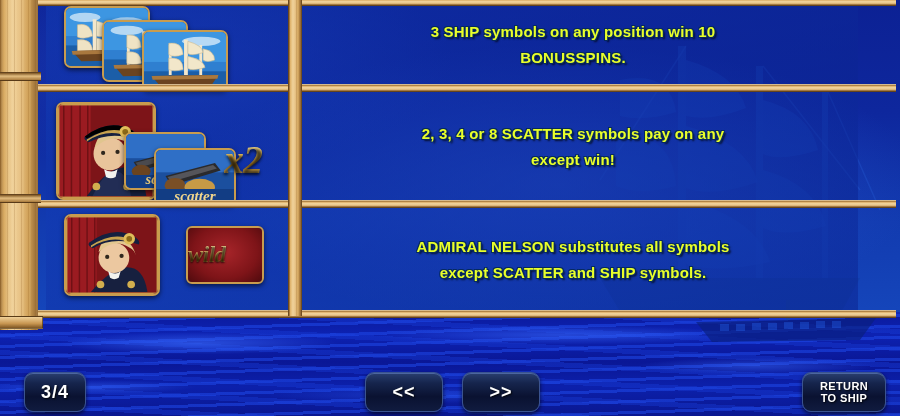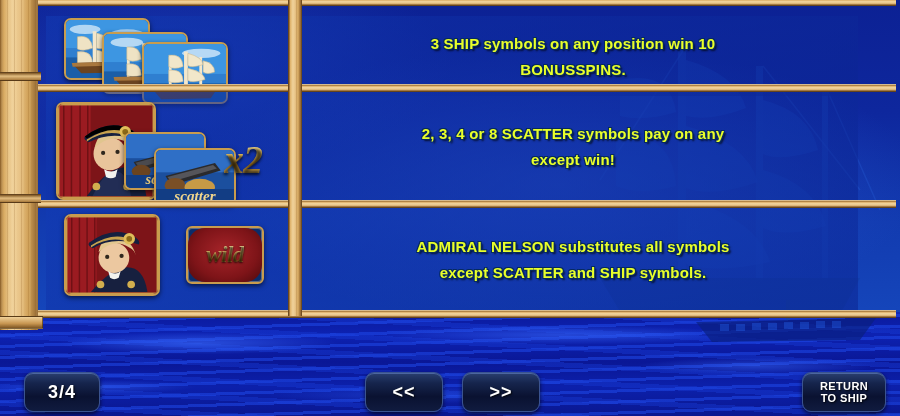--- a/index.html
+++ b/index.html
@@ -141,21 +141,21 @@
     margin-top:20px;
   }
 
   
   .nelson3 { left:18px; top:6px;  width:96px; height:82px; }
   .wild3   { left:140px; top:18px; width:78px; height:58px; border-radius:6px; }
   .wild-inner{
     width:100%; height:100%;
     background:
       radial-gradient(ellipse at 50% 45%, #a8252a 0%, #7e1418 62%, #4e0a0d 100%);
-    display:flex; align-items:center; justify-content:center;border-radius:17px;
+    display:flex; align-items:center; justify-content:flex-start;
   }
   .wild-text{
     font-family:"Liberation Serif", serif; font-style:italic; font-weight:bold;
     font-size:23px; letter-spacing:-.5px;
     background:linear-gradient(180deg,#ffeeb4 0%,#e0b45c 45%,#8e6215 70%,#f3dea6 100%);
     -webkit-background-clip:text; background-clip:text; color:transparent;
     text-shadow:0 1px 2px rgba(0,0,0,.7);
   }
 
   
@@ -163,21 +163,21 @@
   .btn {
     position:absolute; border-radius:9px; cursor:pointer;
     background:linear-gradient(180deg,#2a3f70 0%, #16254d 26%, #0a1231 62%, #101b3f 100%);
     border:1px solid #3a5390;
     box-shadow:0 2px 4px rgba(0,0,0,.65), inset 0 1px 0 rgba(120,150,220,.45);
     display:flex; align-items:center; justify-content:center;
     color:#ffffff; font-weight:bold;
     text-shadow:1px 1px 2px rgba(0,0,0,.9);
     user-select:none;
   }
-  .btn-page   { left:24px;  top:4px;  width:76px; height:40px; font-size:18px; letter-spacing:1px; }
+  .btn-page   { left:24px;  top:4px;  width:62px; height:40px; font-size:18px; letter-spacing:1px; }
   .btn-prev   { left:365px; top:4px;  width:78px; height:40px; font-size:18px; letter-spacing:1px; }
   .btn-next   { left:462px; top:4px;  width:78px; height:40px; font-size:18px; letter-spacing:1px; }
   .btn-return {
     right:14px; top:4px; width:84px; height:40px;
     font-size:11px; line-height:12px; letter-spacing:.4px;
     flex-direction:column;
   }
 </style>
 </head>
 <body>
@@ -239,21 +239,21 @@
     <div class="joint" style="top:200px;"></div>
     <div class="cap" style="top:322px;"></div>
   </div>
   <div class="post wood">
     <div class="joint" style="top:78px;"></div>
     <div class="joint" style="top:200px;"></div>
     <div class="cap" style="top:322px;"></div>
   </div>
   <div class="mid-post wood"></div>
 
-  <div class="row" style="top:16px; height:80px;justify-content:center;">
+  <div class="row" style="top:4px; height:80px;justify-content:center;">
     <div class="row-bg"></div>
     <div class="cell-sym">
       <div class="card ship1">
         <svg viewBox="0 0 86 62" preserveAspectRatio="none">
           <rect width="86" height="62" fill="#2f7fd0"></rect>
           <rect y="0" width="86" height="30" fill="#3d96e2"></rect>
           <ellipse cx="20" cy="10" rx="16" ry="5" fill="#cfe6f8" opacity=".8"></ellipse>
           <ellipse cx="64" cy="15" rx="18" ry="5" fill="#cfe6f8" opacity=".7"></ellipse>
           <rect y="40" width="86" height="22" fill="#1b5ea8"></rect>
           <g fill="#f3e7cc">

